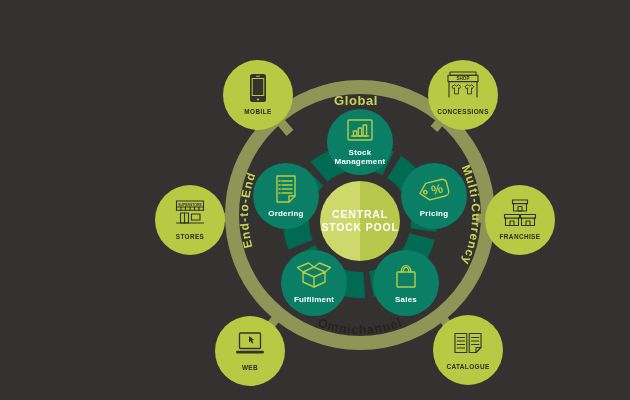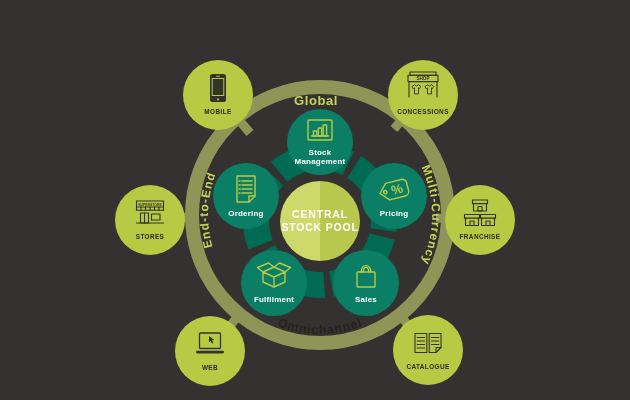--- a/index.html
+++ b/index.html
@@ -1,16 +1,16 @@
 <!DOCTYPE html>
 <html><head>
 <meta charset="utf-8">
 <style>
   html,body{margin:0;padding:0;background:#343230;}
-  #stage{width:516px;height:400px;overflow:hidden;position:relative;}
+  #stage{width:516px;height:400px;overflow:hidden;position:relative;margin-left:40px;}
   svg{display:block;font-family:"Liberation Sans",sans-serif;}
   .band{stroke:#8f9556;fill:none;}
   .strip{stroke:#8f9556;stroke-width:9;fill:none;}
   .chevron{stroke:#006a52;fill:none;}
   .pnode{fill:#0b7f66;}
   .cnode{fill:#b7ca43;}
   .licon{stroke:#b7ca43;stroke-width:1.4;fill:none;stroke-linejoin:round;stroke-linecap:round;}
   .dicon{stroke:#32332b;stroke-width:1.1;fill:none;stroke-linejoin:round;stroke-linecap:round;}
   .dfill{fill:#32332b;stroke:none;}
   .lfill{fill:#b7ca43;stroke:none;}

